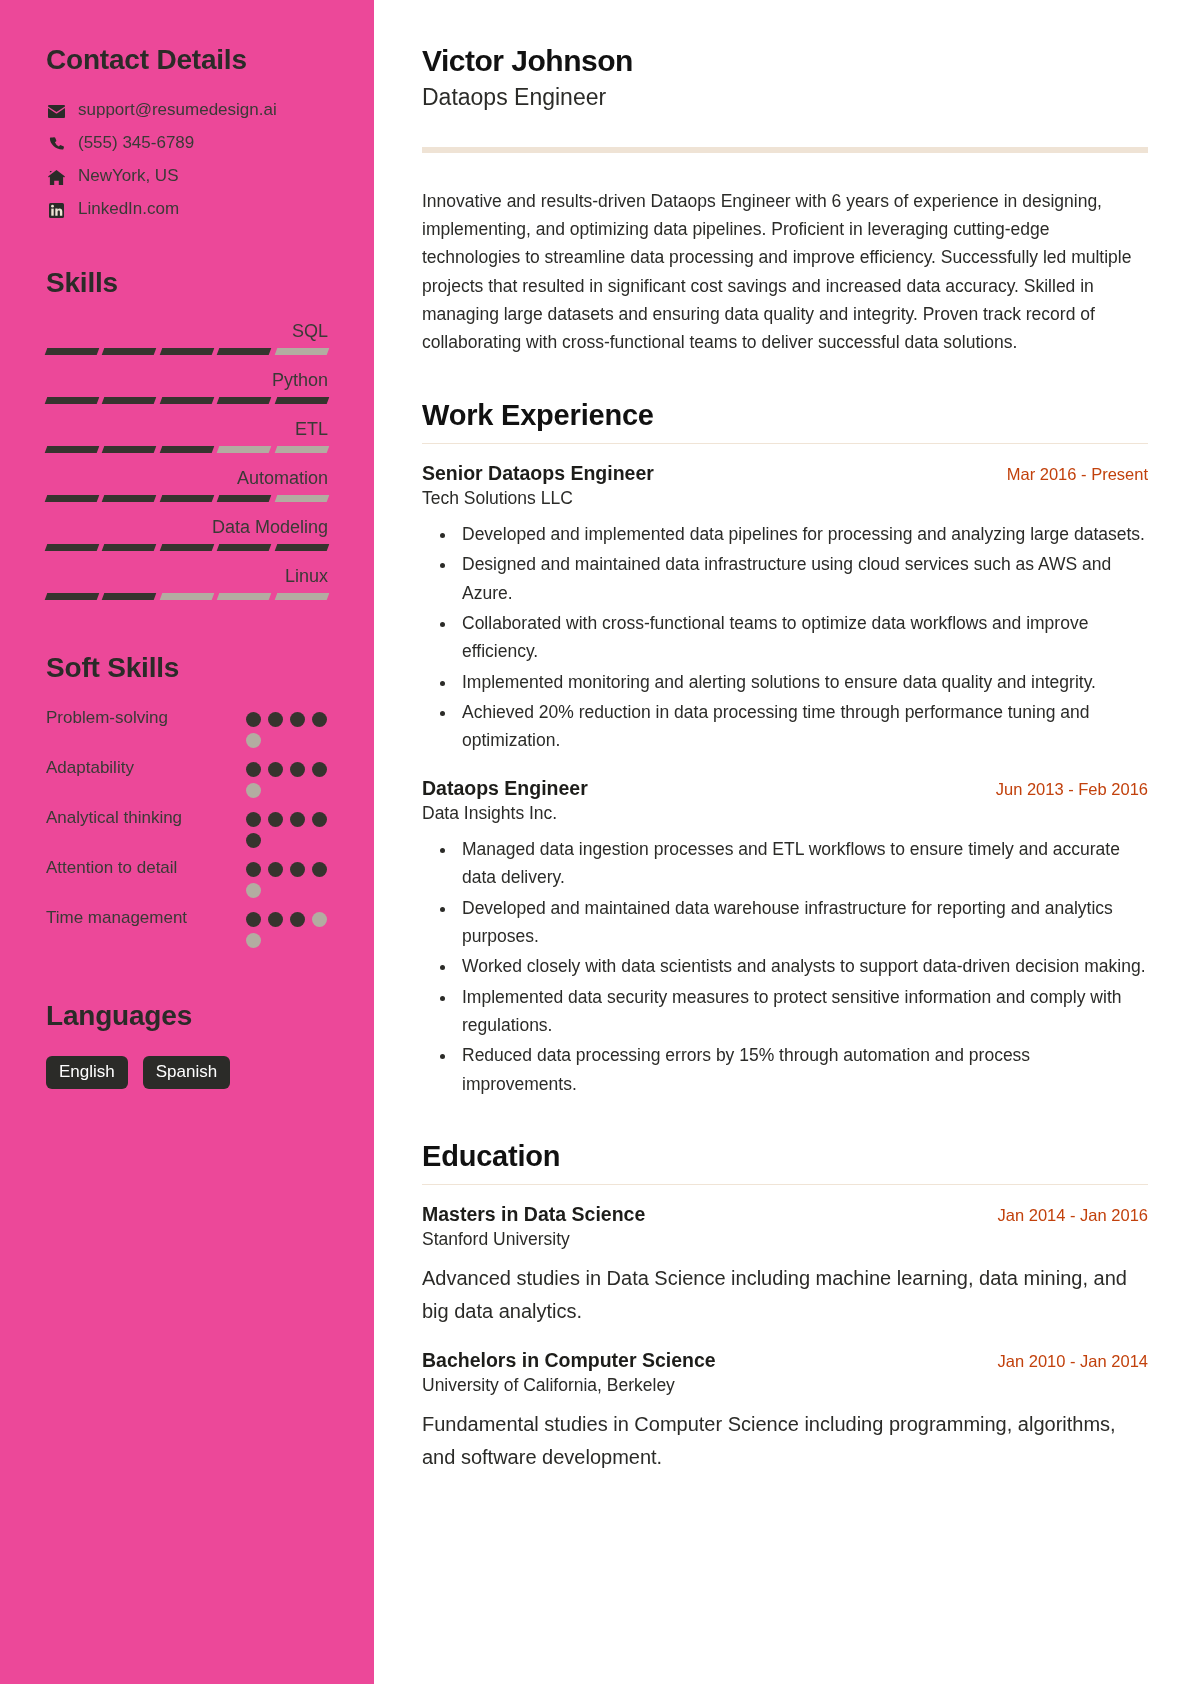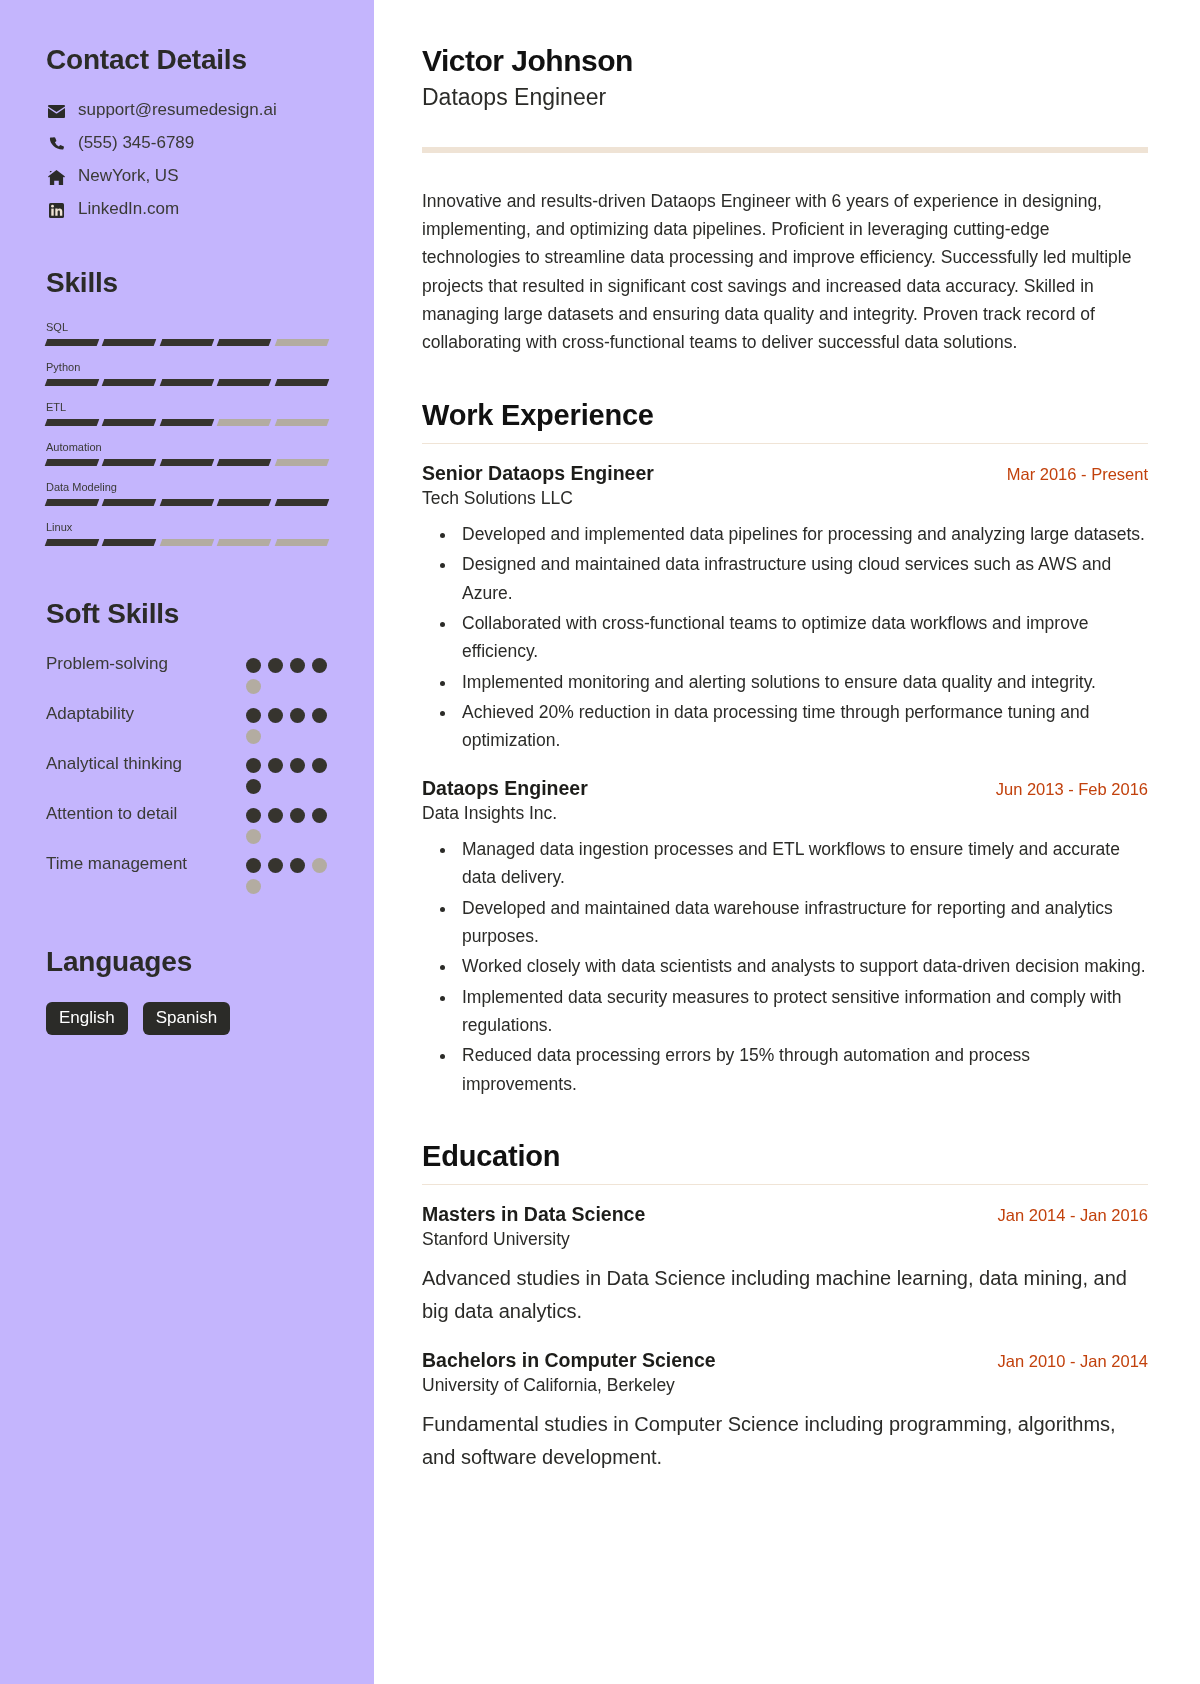--- a/index.html
+++ b/index.html
@@ -15,21 +15,21 @@
     color: #2b2b28;
     display: flex;
     overflow: hidden;
   }
 
   
   .sidebar {
     width: 374px;
     min-width: 374px;
     height: 1684px;
-    background: #c4b5fd;
+    background: #ec4899;
     padding: 44px 46px 40px 46px;
   }
 
   .side-heading {
     font-family: "Liberation Sans Narrow", "Liberation Sans", sans-serif;
     font-size: 28px;
     font-weight: bold;
     letter-spacing: -0.2px;
     color: #2b2b28;
     margin-bottom: 24px;
@@ -56,23 +56,24 @@
     display: flex;
     align-items: center;
     justify-content: center;
     color: #2b2b28;
   }
   .contact-icon svg { display: block; }
 
   
   .skill-row { margin-bottom: 15px; }
   .skill-name {
-    font-size: 11px;
+    font-size: 18px;
     color: #3a3a36;
     margin-bottom: 6px;
+    text-align: right;
   }
   .skill-bar {
     display: flex;
     gap: 5px;
     height: 7px;
   }
   .seg {
     flex: 1;
     height: 7px;
     background: #b3aca1;

